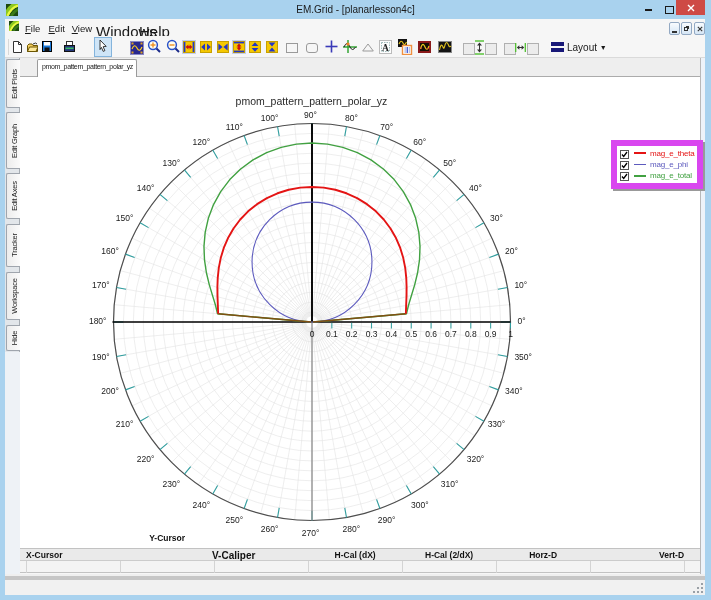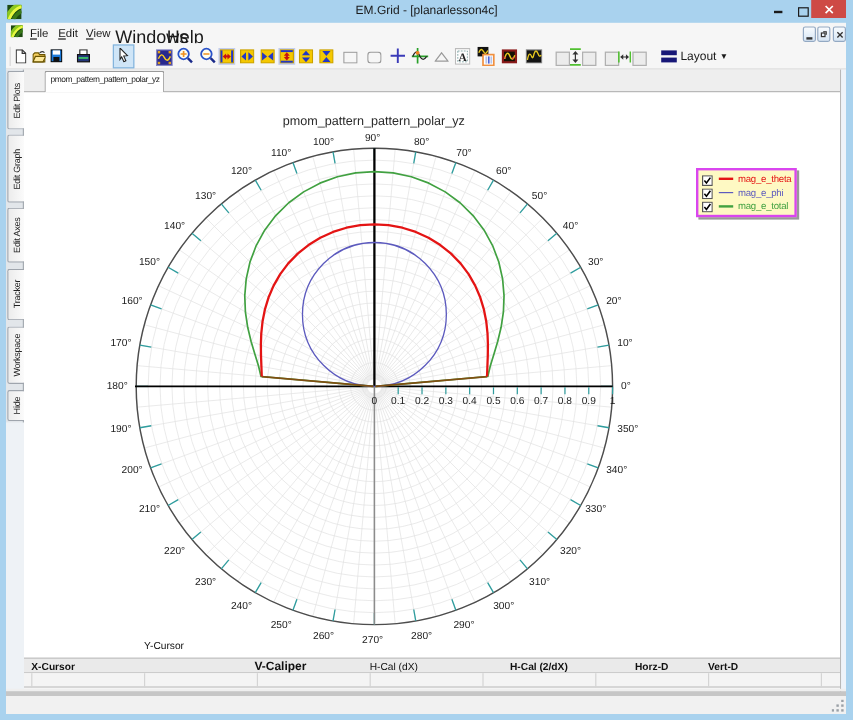--- a/index.html
+++ b/index.html
@@ -417,21 +417,21 @@
       <text x="476.43" y="350.00" font-size="8.5" fill="#1a1a1a" text-anchor="middle">330°</text>
       <text x="485.11" y="317.46" font-size="8.5" fill="#1a1a1a" text-anchor="start">340°</text>
       <text x="494.38" y="282.77" font-size="8.5" fill="#1a1a1a" text-anchor="start">350°</text>
     </g>
     <polyline points="292.79,245.00 386.49,236.73 388.56,227.97 391.52,218.33 394.74,207.61 397.59,195.76 399.51,182.93 400.03,169.36 398.82,155.37 395.67,141.33 390.49,127.62 383.31,114.60 374.21,102.61 363.37,91.95 351.00,82.89 337.38,75.62 322.80,70.33 307.56,67.10 292.00,66.02 276.44,67.10 261.20,70.33 246.62,75.62 233.00,82.89 220.63,91.95 209.79,102.61 200.69,114.60 193.51,127.62 188.33,141.33 185.18,155.37 183.97,169.36 184.49,182.93 186.41,195.76 189.26,207.61 192.48,218.33 195.44,227.97 197.51,236.73 291.21,245.00" fill="none" stroke="#41a141" stroke-width="1.4" stroke-linejoin="round"></polyline>
     <circle cx="292" cy="185.05" r="59.95" fill="none" stroke="#5c5abe" stroke-width="1.1"></circle>
     <line x1="292.79" y1="245.00" x2="385.86" y2="236.79" stroke="#804f12" stroke-width="1.5"></line>
     <line x1="291.21" y1="245.00" x2="198.14" y2="236.79" stroke="#804f12" stroke-width="1.5"></line>
     <polyline points="385.86,236.79 386.16,228.40 386.48,219.68 386.61,210.56 386.28,201.03 385.25,191.16 383.29,181.08 380.24,170.96 375.98,161.02 370.49,151.46 363.76,142.51 355.88,134.36 346.94,127.18 337.09,121.11 326.49,116.28 315.31,112.77 303.75,110.65 292.00,109.93 280.25,110.65 268.69,112.77 257.51,116.28 246.91,121.11 237.06,127.18 228.12,134.36 220.24,142.51 213.51,151.46 208.02,161.02 203.76,170.96 200.71,181.08 198.75,191.16 197.72,201.03 197.39,210.56 197.52,219.68 197.84,228.40 198.14,236.79" fill="none" stroke="#e41414" stroke-width="1.9" stroke-linejoin="round"></polyline>
   </svg>
-<div style="position:absolute;left:580px;top:140px;width:80px;height:37px;background:#fef9c3;border:2px solid #d946ef;box-shadow:2px 2px 0 #999;z-index:5">
+<div style="position:absolute;left:611px;top:140px;width:80px;height:37px;background:#ffffff;border:6px solid #d946ef;box-shadow:2px 2px 0 #999;z-index:5">
     <div style="position:absolute;left:3px;top:2.5px;height:11px;width:74px">
       <svg style="position:absolute;left:0;top:1px" width="9" height="9" viewBox="0 0 9 9">
         <rect x="0.5" y="0.5" width="8" height="8" fill="#fff" stroke="#555"></rect>
         <path d="M2 4.5 L3.7 6.5 L7 2" fill="none" stroke="#000" stroke-width="1.3"></path>
       </svg>
       <span style="position:absolute;left:14px;top:3.5px;width:12px;height:2px;background:#e41414"></span>
       <span style="position:absolute;left:30px;top:0px;font-size:8px;letter-spacing:-0.2px;color:#e41414">mag_e_theta</span>
     </div>
     <div style="position:absolute;left:3px;top:13.9px;height:11px;width:74px">
       <svg style="position:absolute;left:0;top:1px" width="9" height="9" viewBox="0 0 9 9">
@@ -449,26 +449,26 @@
       <span style="position:absolute;left:14px;top:4px;width:12px;height:2px;background:#41a141"></span>
       <span style="position:absolute;left:30px;top:0px;font-size:8px;letter-spacing:-0.2px;color:#41a141">mag_e_total</span>
     </div>
   </div>
 
 <div style="position:absolute;left:700px;top:58px;width:1px;height:519px;background:#b8b8b8"></div>
 <div style="position:absolute;left:701px;top:58px;width:4px;height:519px;background:#eef3f9"></div>
 
 <div style="position:absolute;left:20px;top:548px;width:680px;height:12.5px;background:#eaeaea;border-top:1px solid #c2c2c2;border-bottom:1px solid #cccccc;box-sizing:border-box"></div>
 <div style="position:absolute;left:26.099999999999994px;top:550px;width:94px;text-align:left;font-size:8.5px;font-weight:bold;color:#111">X-Cursor</div>
-<div style="position:absolute;left:120.1px;top:533px;width:94px;font-size:8.5px;font-weight:normal;color:#111">Y-Cursor</div>
+<div style="position:absolute;left:120.1px;top:533px;width:94px;text-align:center;font-size:8.5px;font-weight:bold;color:#111">Y-Cursor</div>
 <div style="position:absolute;left:212px;top:550px;width:94px;text-align:left;font-size:10px;font-weight:bold;color:#111">V-Caliper</div>
-<div style="position:absolute;left:308.1px;top:550px;width:94px;font-size:8.5px;font-weight:normal;color:#111">H-Cal (dX)</div>
+<div style="position:absolute;left:308.1px;top:550px;width:94px;text-align:center;font-size:8.5px;font-weight:bold;color:#111">H-Cal (dX)</div>
 <div style="position:absolute;left:402.1px;top:550px;width:94px;text-align:center;font-size:8.5px;font-weight:bold;color:#111">H-Cal (2/dX)</div>
 <div style="position:absolute;left:496.1px;top:550px;width:94px;text-align:center;font-size:8.5px;font-weight:bold;color:#111">Horz-D</div>
-<div style="position:absolute;left:590.1px;top:550px;width:94px;text-align:left;font-size:8.5px;font-weight:bold;color:#111">Vert-D</div>
+<div style="position:absolute;left:590.1px;top:550px;width:94px;text-align:right;font-size:8.5px;font-weight:bold;color:#111">Vert-D</div>
 <div style="position:absolute;left:20px;top:560.5px;width:680px;height:12.5px;background:#f4f4f4;border-bottom:1px solid #c2c2c2;box-sizing:border-box"></div>
 <div style="position:absolute;left:26.20px;top:560.5px;width:1px;height:12.5px;background:#d4d4d4"></div>
 <div style="position:absolute;left:120.20px;top:560.5px;width:1px;height:12.5px;background:#d4d4d4"></div>
 <div style="position:absolute;left:214.20px;top:560.5px;width:1px;height:12.5px;background:#d4d4d4"></div>
 <div style="position:absolute;left:308.20px;top:560.5px;width:1px;height:12.5px;background:#d4d4d4"></div>
 <div style="position:absolute;left:402.20px;top:560.5px;width:1px;height:12.5px;background:#d4d4d4"></div>
 <div style="position:absolute;left:496.20px;top:560.5px;width:1px;height:12.5px;background:#d4d4d4"></div>
 <div style="position:absolute;left:590.20px;top:560.5px;width:1px;height:12.5px;background:#d4d4d4"></div>
 <div style="position:absolute;left:684.20px;top:560.5px;width:1px;height:12.5px;background:#d4d4d4"></div>
 

